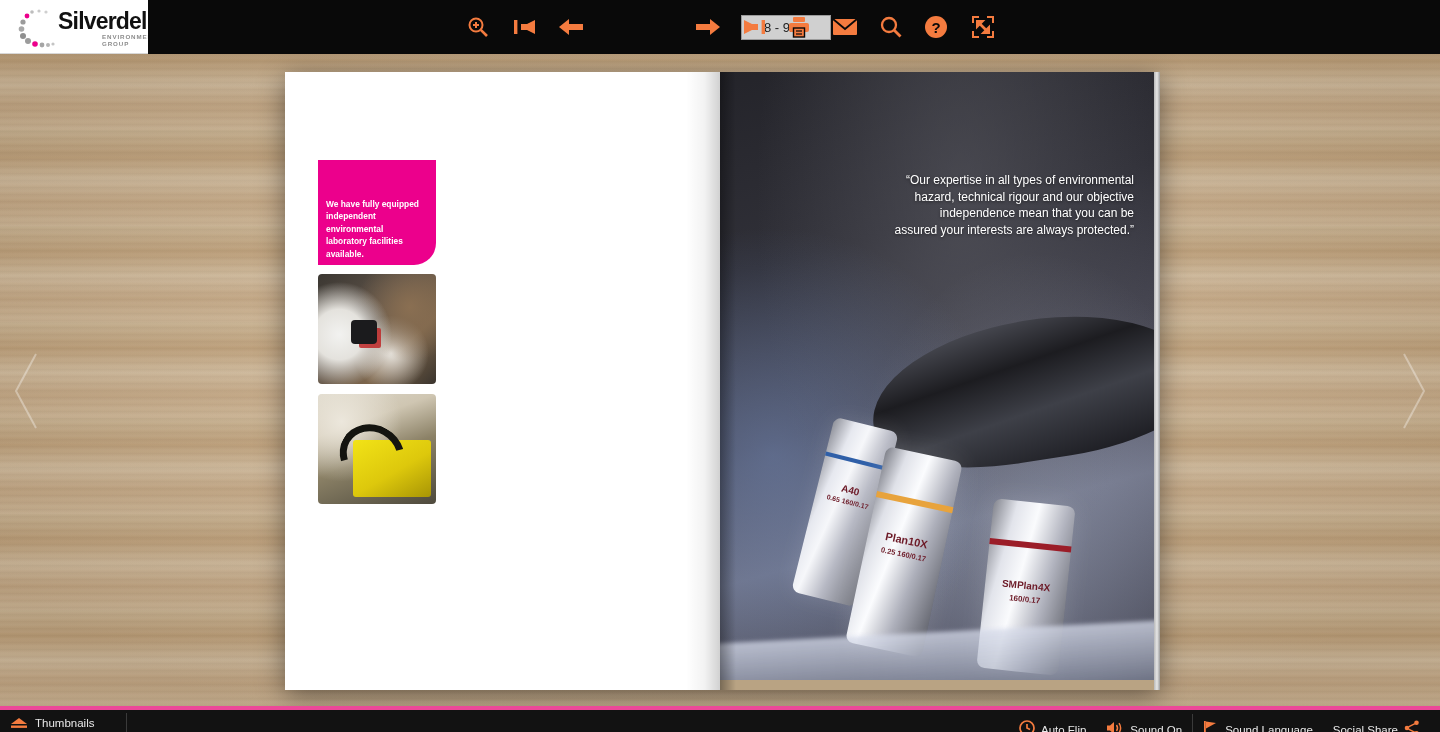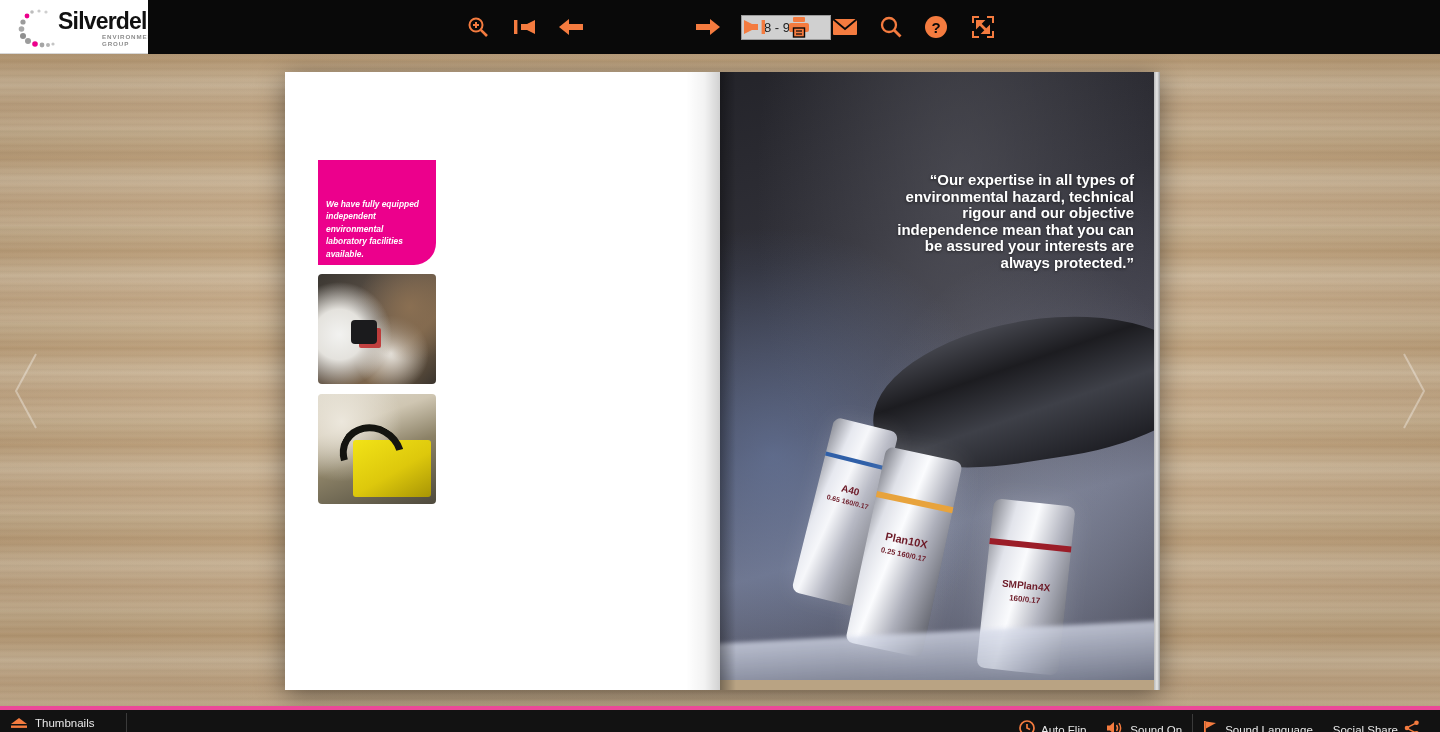--- a/index.html
+++ b/index.html
@@ -70,21 +70,21 @@
   .nav-prev{ left:8px; }
   .nav-next{ right:8px; }
 
   
   .book{
     position:absolute; left:285px; top:18px; width:875px; height:618px;
     box-shadow:0 6px 26px rgba(0,0,0,0.45);
     z-index:10;
   }
   .page{ position:absolute; top:0; height:618px; overflow:hidden; }
-  .page-left{ left:0; width:435px; background:#ffffff;font-style:italic; }
+  .page-left{ left:0; width:435px; background:#ffffff; }
   .page-right{ left:435px; width:440px; background:#2a2a2e; }
   .fold-shadow-l{
     position:absolute; right:0; top:0; width:34px; height:618px;
     background:linear-gradient(to right, rgba(0,0,0,0) 0%, rgba(0,0,0,0.05) 55%, rgba(0,0,0,0.18) 100%);
     pointer-events:none;
   }
   .fold-shadow-r{
     position:absolute; left:0; top:0; width:16px; height:618px;
     background:linear-gradient(to left, rgba(0,0,0,0) 0%, rgba(0,0,0,0.35) 100%);
     pointer-events:none; z-index:5;
@@ -184,21 +184,21 @@
     position:absolute; left:-30px; top:560px; width:500px; height:70px;
     background:linear-gradient(to bottom, rgba(215,220,235,0.75), rgba(120,128,150,0.55));
     transform:rotate(-3deg); filter:blur(2px);
   }
   .scope-bottom{
     position:absolute; left:0; bottom:0; width:440px; height:10px;
     background:#b9a383;
   }
   .quote{
     position:absolute; right:26px; top:100px; width:240px;
-    color:#ffffff; font-size:15px; font-weight:bold; line-height:16.5px;
+    color:#ffffff; font-size:12px; font-weight:normal; line-height:16.5px;
     text-align:right; z-index:3;
     text-shadow:0 1px 3px rgba(0,0,0,0.55);
   }
 
   
   .bottombar{
     position:absolute; left:0; bottom:0; width:1440px; height:26px;
     background:#121212; border-top:4px solid #ec4899;
     z-index:40;
   }

